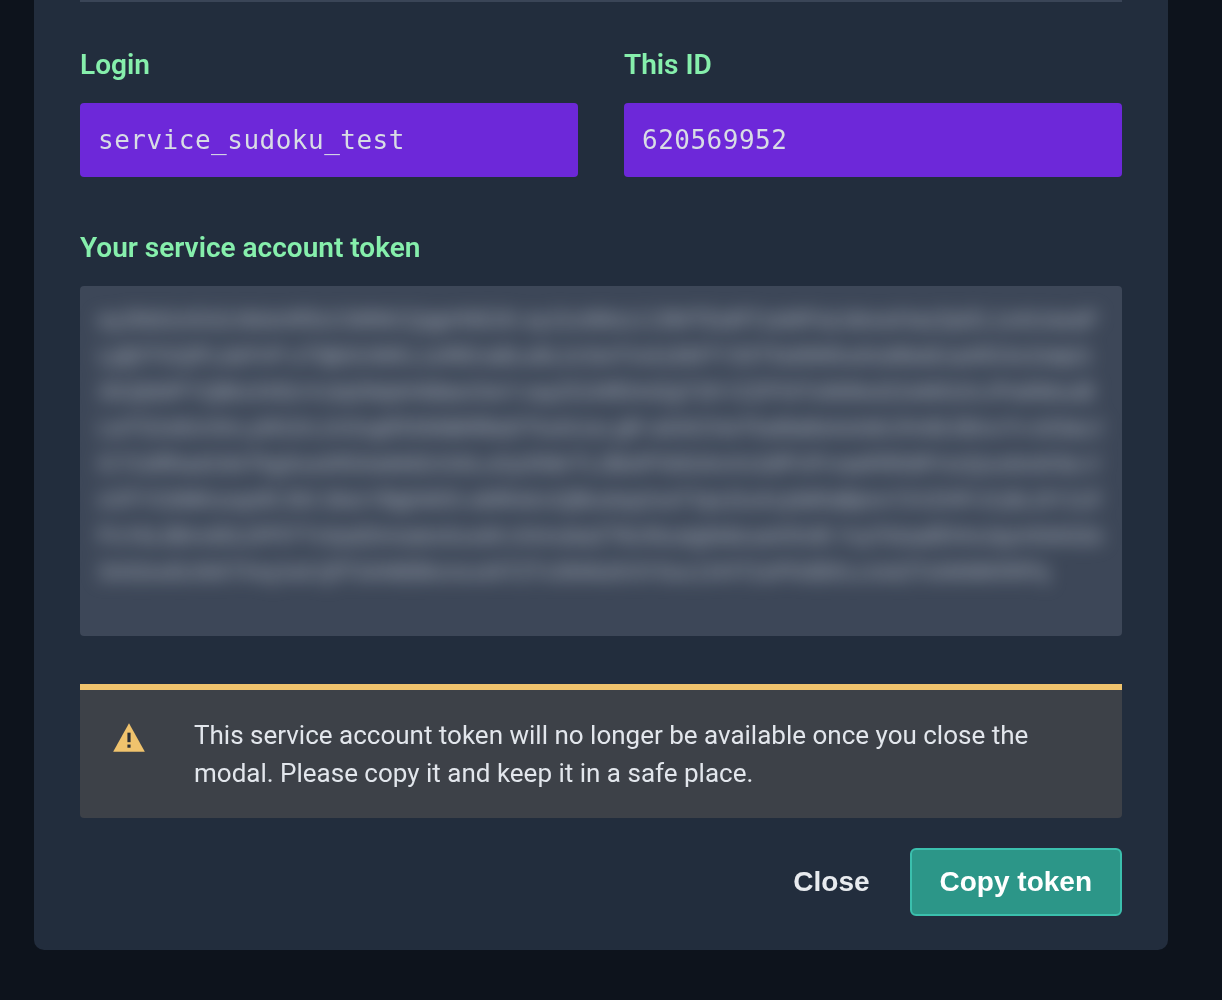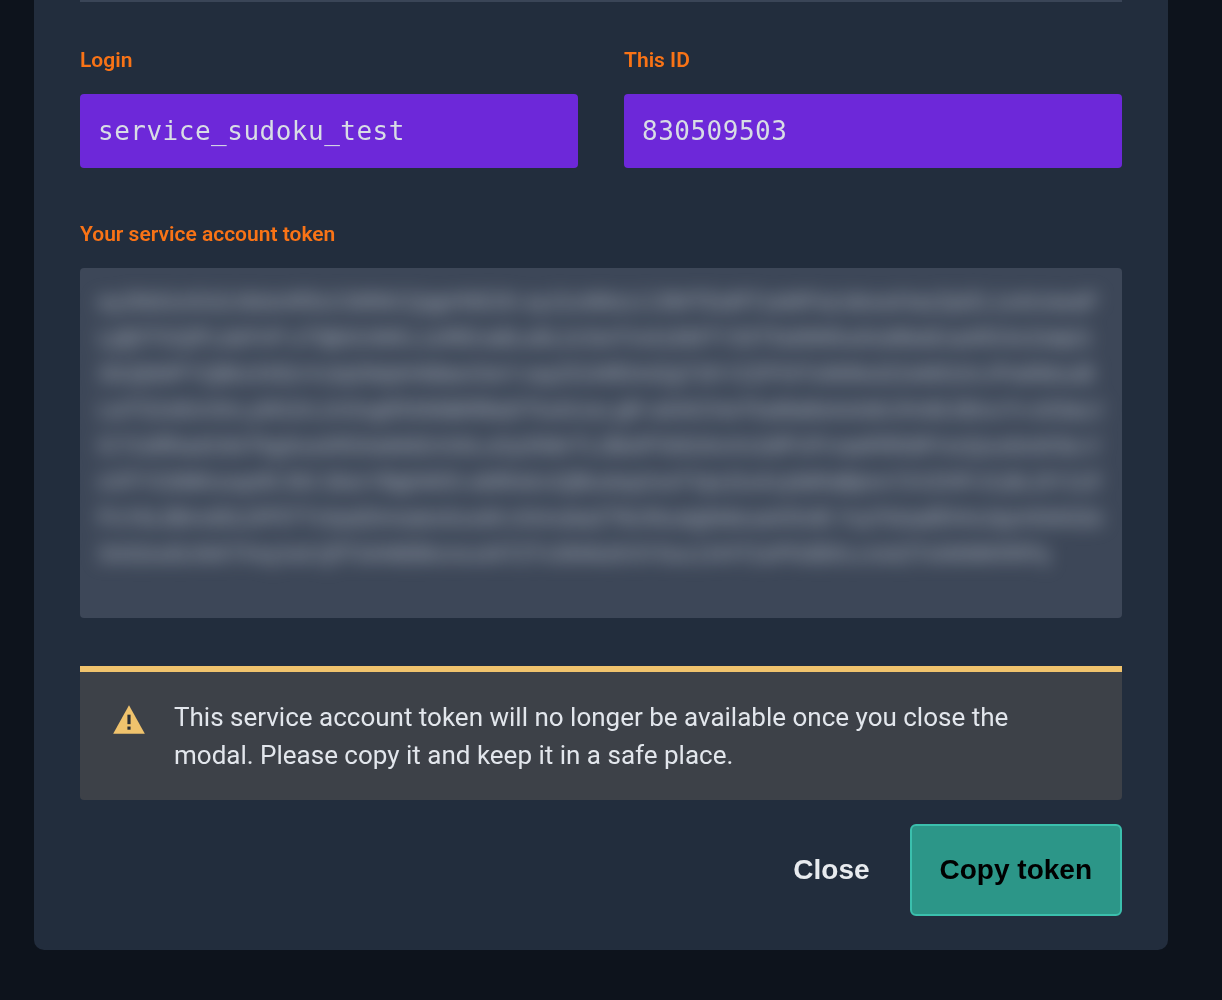--- a/index.html
+++ b/index.html
@@ -27,23 +27,23 @@
   .row {
     display: flex;
     gap: 46px;
   }
   .field {
     flex: 1;
     display: flex;
     flex-direction: column;
   }
   .label {
-    font-size: 21px;
+    font-size: 28px;
     font-weight: 600;
-    color: #f97316;
+    color: #86efac;
     margin-bottom: 22px;
   }
   .input-box {
     background: #6d28d9;
     border-radius: 4px;
     padding: 22px 18px;
     font-family: ui-monospace, "SF Mono", Menlo, Consolas, monospace;
     font-size: 26px;
     color: #d8dde5;
     letter-spacing: 0.5px;
@@ -80,62 +80,63 @@
   .warn-icon {
     flex-shrink: 0;
     width: 38px;
     height: 38px;
     margin-top: 4px;
   }
   .warn-text {
     font-size: 26px;
     line-height: 38px;
     color: #e2e6ec;
+    margin-left: 20px;
   }
   .actions {
     position: absolute;
     bottom: 34px;
     right: 46px;
     display: flex;
     align-items: center;
     gap: 40px;
   }
   .btn-close {
     background: transparent;
     border: none;
     color: #e8ebef;
     font-size: 28px;
     font-weight: 600;
     cursor: pointer;
   }
   .btn-copy {
     background: #2c9688;
     border: 2px solid #3bbfad;
-    color: #000000;
+    color: #ffffff;
     font-size: 28px;
     font-weight: 600;
-    padding: 28px 28px;
+    padding: 16px 28px;
     border-radius: 6px;
     cursor: pointer;
   }
 </style>
 </head>
 <body>
 
 <div class="modal">
   <div class="topline"></div>
 
   <div class="row">
     <div class="field">
       <div class="label">Login</div>
       <div class="input-box">service_sudoku_test</div>
     </div>
     <div class="field">
       <div class="label">This ID</div>
-      <div class="input-box">830509503</div>
+      <div class="input-box">620569952</div>
     </div>
   </div>
 
   <div class="token-section">
     <div class="label">Your service account token</div>
     <div class="token-box">
       <div class="token-blur">eyJhbGciOiJLNiIsInR5cCI6IlNCQqpHhE2K.eyJ1uWkzLCJlWTEaRTzaWFaLlskxaXIazZpiZL1oAUseaPLyljDTGQPLdoFvP:uT9jk0UWKL1oREna8La9L2cSwTmA16MTY30T5st9Wfus5uMbsExaAfG3cZwtpI13G2jNIIPYQBIz3XEoYu3yDbIjAHldtanOwY.vayZG34fDInlZgT2KYZZPSITulWIkxlZ2oMG2rLIPwtIMuuBLwTS2xEoVtm,y9G2rL2nSvgIf3S6ldbRBaDTtuAUus.gR-aIIAIChwTkaIlta8sAxlxttrJHv8LfdInu7n:s03acJIC7LWfhas5JtoTkgSusAfISAafs82nS4LuGySNkrTL2BoiPSI62AnXn2dPUFrvaeRIRdIFmzQuxdvsK9a.VoVFYS3MKoxqnf0.5Kl.SksrYBghWIS-aNRolcUQBuslxp2vaTXpLEuA1yfaRaBjmn72VZHFrJI:j9L2tY1UfPuYkLIBInvElLDP5TTv0ydZimsalurlzuoi6:chImubaZTtkJNcaIgNdouartISvB.YuyTckaafDHoJaymhtA02e3n02oufLKkKTHuj:lvd:QfTSANEBIcmcuNTZTv3NNIzll:6Y0uc1XHT2uPN3EKLrcIsIZTuNIIMKRIPq</div>
     </div>
   </div>
 

